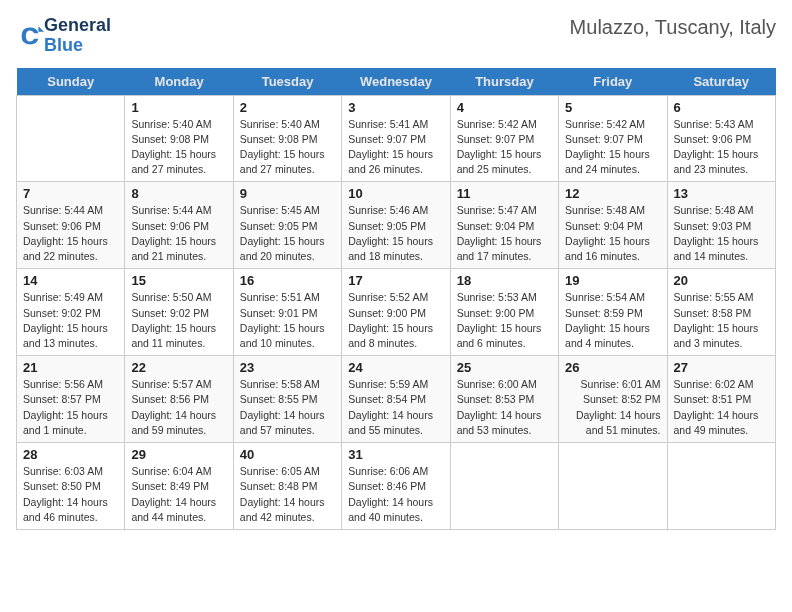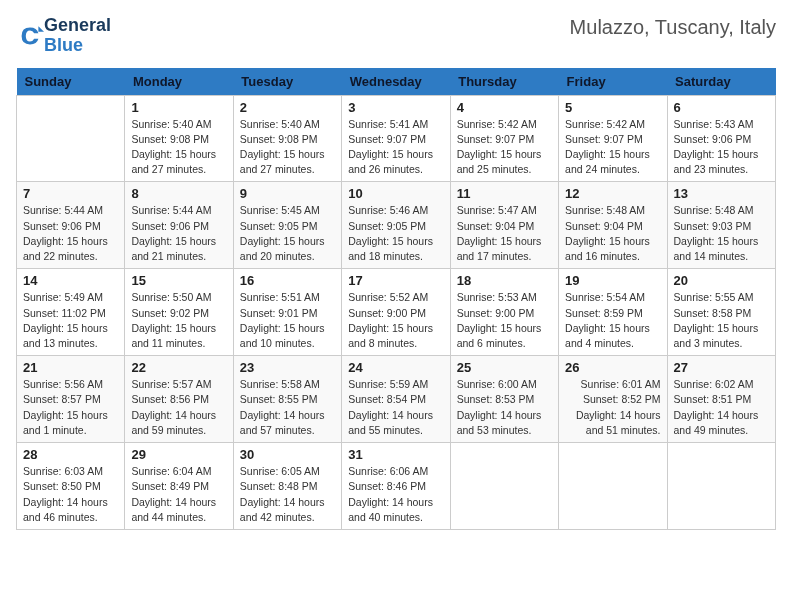--- a/index.html
+++ b/index.html
@@ -46,22 +46,22 @@
       font-size: 20px;
       color: #555;
     }
     .calendar {
       width: 100%;
       border-collapse: collapse;
       font-size: 11px;
     }
     .calendar th {
       background-color: #2e7bc4;
-      color: #0f172a;
-      text-align: left;
+      color: #e5e5e5;
+      text-align: center;
       padding: 6px 8px;
       font-size: 13px;
       font-weight: bold;
     }
     .calendar td {
       border: 1px solid #ccc;
       vertical-align: top;
       padding: 4px 6px;
       width: 108px;
       min-height: 90px;
@@ -212,21 +212,21 @@
           <div class="day-info" style="white-space: pre-line;">Sunrise: 5:48 AM
 Sunset: 9:03 PM
 Daylight: 15 hours
 and 14 minutes.</div>
         </td>
       </tr>
       <tr>
         <td>
           <span class="day-num">14</span>
           <div class="day-info" style="white-space: pre-line;">Sunrise: 5:49 AM
-Sunset: 11:02 PM
+Sunset: 9:02 PM
 Daylight: 15 hours
 and 13 minutes.</div>
         </td>
         <td>
           <span class="day-num">15</span>
           <div class="day-info" style="white-space: pre-line;">Sunrise: 5:50 AM
 Sunset: 9:02 PM
 Daylight: 15 hours
 and 11 minutes.</div>
         </td>
@@ -326,21 +326,21 @@
 and 46 minutes.</div>
         </td>
         <td>
           <span class="day-num">29</span>
           <div class="day-info" style="white-space: pre-line;">Sunrise: 6:04 AM
 Sunset: 8:49 PM
 Daylight: 14 hours
 and 44 minutes.</div>
         </td>
         <td>
-          <span class="day-num">30</span>
+          <span class="day-num">40</span>
           <div class="day-info" style="white-space: pre-line;">Sunrise: 6:05 AM
 Sunset: 8:48 PM
 Daylight: 14 hours
 and 42 minutes.</div>
         </td>
         <td>
           <span class="day-num">31</span>
           <div class="day-info" style="white-space: pre-line;">Sunrise: 6:06 AM
 Sunset: 8:46 PM
 Daylight: 14 hours

